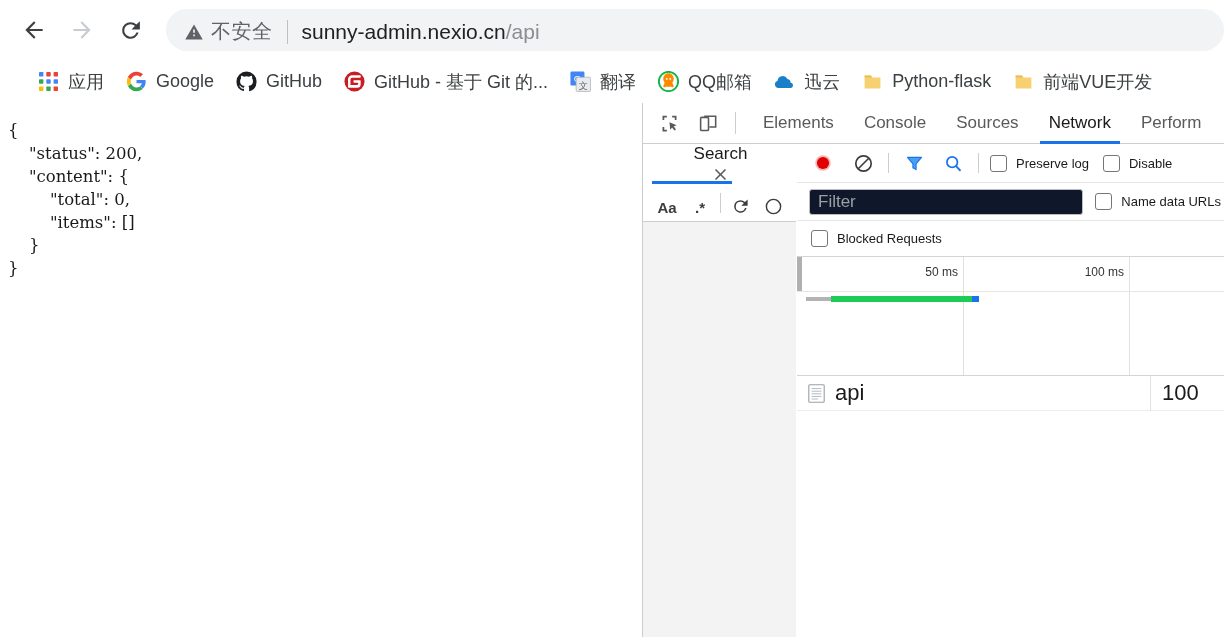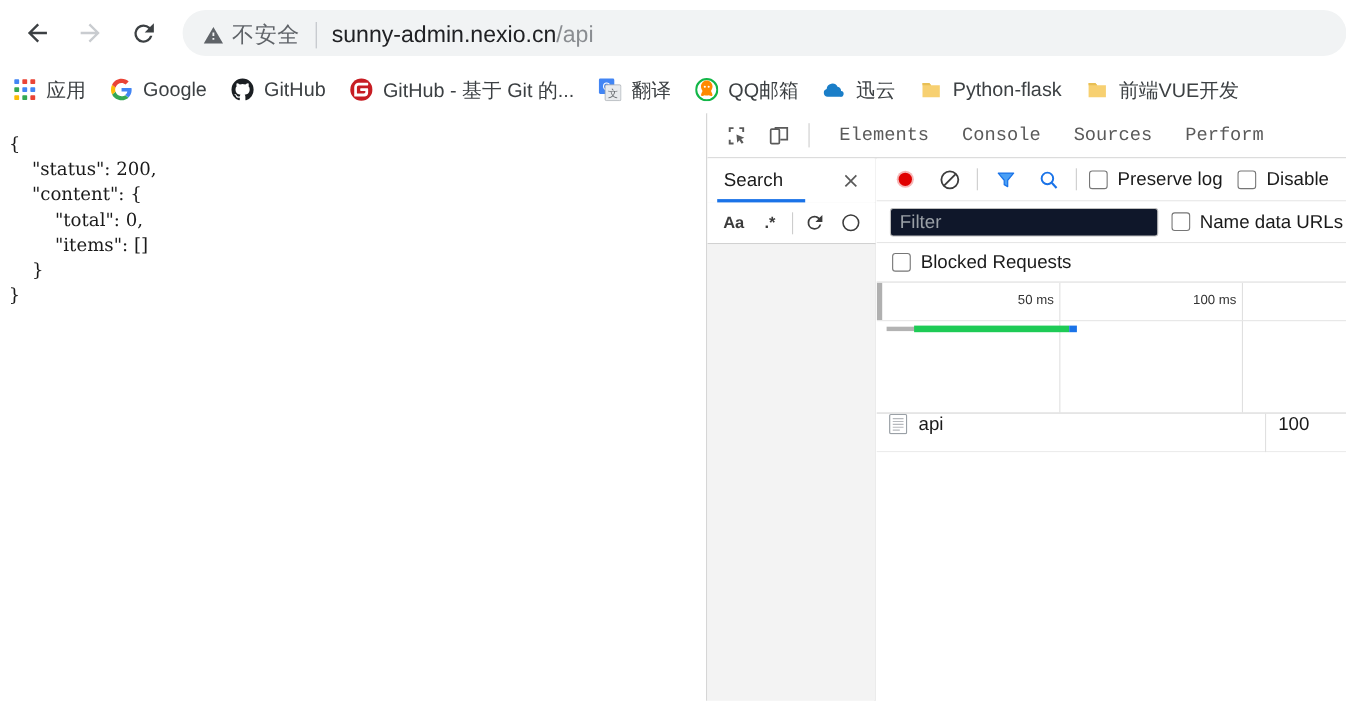--- a/index.html
+++ b/index.html
@@ -55,21 +55,21 @@
   }
   #url-text {
     font-size: 21px; color: #202124; white-space: nowrap;
     overflow: hidden;
   }
   #url-path { color: #8a8d91; }
 
   
   #bookmarks-bar {
     position: absolute; left: 0; top: 60px; width: 1224px; height: 43px;
-    display: flex; align-items: center; padding-left: 6px;
+    display: flex; align-items: center; padding-left: 32px;
     background: #ffffff;
   }
   .bookmark {
     display: flex; align-items: center;
     height: 30px; padding: 0 6px;
     border-radius: 4px;
     margin-right: 10px;
     flex: 0 0 auto;
     white-space: nowrap;
   }
@@ -102,21 +102,21 @@
     background: #ffffff;
     border-left: 1px solid #cdcdcd;
     overflow: hidden;
   }
 
   
   #dt-tabstrip {
     position: absolute; left: 0; top: 0; width: 582px; height: 41px;
     background: #ffffff;
     border-bottom: 1px solid #cdcdcd;
-    display: flex; align-items: center; font-family: Liberation Mono, monospace;
+    display: flex; align-items: center;
   }
   .dt-icon-btn {
     width: 30px; height: 30px;
     display: flex; align-items: center; justify-content: center;
     flex: 0 0 auto;
   }
   #dt-inspect-btn { margin-left: 11px; }
   #dt-device-btn { margin-left: 9px; }
   #dt-toolbar-sep {
     width: 1px; height: 22px; background: #cdcdcd; margin: 0 12px;
@@ -141,37 +141,38 @@
     width: 153px; height: 493px;
     background: #f3f3f3;
     border-right: 1px solid #cdcdcd;
   }
   #dt-search-header {
     height: 40px; width: 153px;
     display: flex; align-items: center; justify-content: space-between;
     padding: 0 13px 0 15px;
     position: relative;
     background: #ffffff;
+    flex-direction: column;
   }
   #dt-search-title { font-size: 17px; color: #1a1a1a; }
   #dt-search-underline {
     position: absolute; left: 9px; width: 80px; bottom: 0; height: 3px;
     background: #1a73e8;
   }
   #dt-search-close { width: 20px; height: 20px; display:flex; align-items:center; justify-content:center;}
   #dt-search-toolbar {
     height: 38px; width: 153px;
     display: flex; align-items: center;
     background: #ffffff;
     border-bottom: 1px solid #cdcdcd;
     padding-left: 11px;
   }
   .dt-sm-btn {
     width: 26px; height: 26px; margin-right: 7px;
-    display: flex; align-items: center; justify-content: center;
+    display: flex; align-items: flex-end; justify-content: center;
     font-size: 15px; color: #3c3c3c; flex:0 0 auto;
   }
   #dt-sm-sep { width:1px; height:20px; background:#cdcdcd; margin:0 6px 0 0; flex:0 0 auto;}
   #dt-search-results { width: 153px; height: 415px; background: #f3f3f3; }
 
   
   #dt-network {
     position: absolute; left: 154px; top: 41px;
     width: 428px; height: 493px;
     background: #ffffff;
@@ -190,21 +191,21 @@
   #net-filter-btn, #net-search-btn {
     width: 28px; height: 28px; display:flex; align-items:center; justify-content:center;
     flex:0 0 auto;
   }
   #net-search-btn { margin-left: 11px; }
   .cb-group { display: flex; align-items: center; flex: 0 0 auto; white-space: nowrap; }
   .cb-box {
     width: 17px; height: 17px; border: 1.6px solid #767676;
     border-radius: 3px; background: #fff; flex: 0 0 auto;
   }
-  .cb-label { font-size: 17px; color: #1a1a1a; margin-left: 9px; white-space: nowrap; }
+  .cb-label { font-size: 13px; color: #1a1a1a; margin-left: 9px; white-space: nowrap; }
 
   #net-toolbar-2 {
     height: 38px; display: flex; align-items: center;
     padding-left: 12px; border-bottom: 1px solid #e6e6e6;
   }
   #net-filter-input {
     flex: 1 1 auto; height: 26px; background: #0f172a;
     border: 1px solid #bdbdbd; border-radius: 3px;
     display: flex; align-items: center; padding: 0 8px;
     margin-right: 12px; min-width: 0;
@@ -256,21 +257,21 @@
   .th {
     font-size: 17px; color: #1a1a1a; padding-left: 11px;
     height: 37px; display: flex; align-items: center;
     white-space: nowrap;
   }
   #th-name { width: 354px; border-right: 1px solid #e0e0e0; }
   #th-status { flex: 1 1 auto; }
 
   #net-table-body { background: #ffffff; }
   .tr { height: 35px; display: flex; align-items: center; border-bottom: 1px solid #ececec;}
-  .td { height: 35px; display: flex; align-items: flex-start; padding-left: 11px; font-size: 17px; color: #1a1a1a;}
+  .td { height: 35px; display: flex; align-items: center; padding-left: 11px; font-size: 22px; color: #1a1a1a;}
   #td-name { width: 354px; border-right: 1px solid #e0e0e0; }
   #td-status { flex: 1 1 auto; }
   #row-doc-icon { margin-right: 10px; flex:0 0 auto; display:flex;}
 </style>
 </head>
 <body>
 
 <div id="browser-chrome">
 
   <div id="nav-bar">
@@ -444,20 +445,23 @@
     <div id="dt-toolbar-sep"></div>
 
     <div class="dt-tab">
       <span>Elements</span>
     </div>
     <div class="dt-tab">
       <span>Console</span>
     </div>
     <div class="dt-tab">
       <span>Sources</span>
+    </div>
+    <div class="dt-tab active">
+      <span>Network</span>
     </div>
     <div class="dt-tab">
       <span>Perform</span>
     </div>
   </div>
 
   <div id="dt-search-panel">
     <div id="dt-search-header">
       <span id="dt-search-title">Search</span>
       <span id="dt-search-close">

